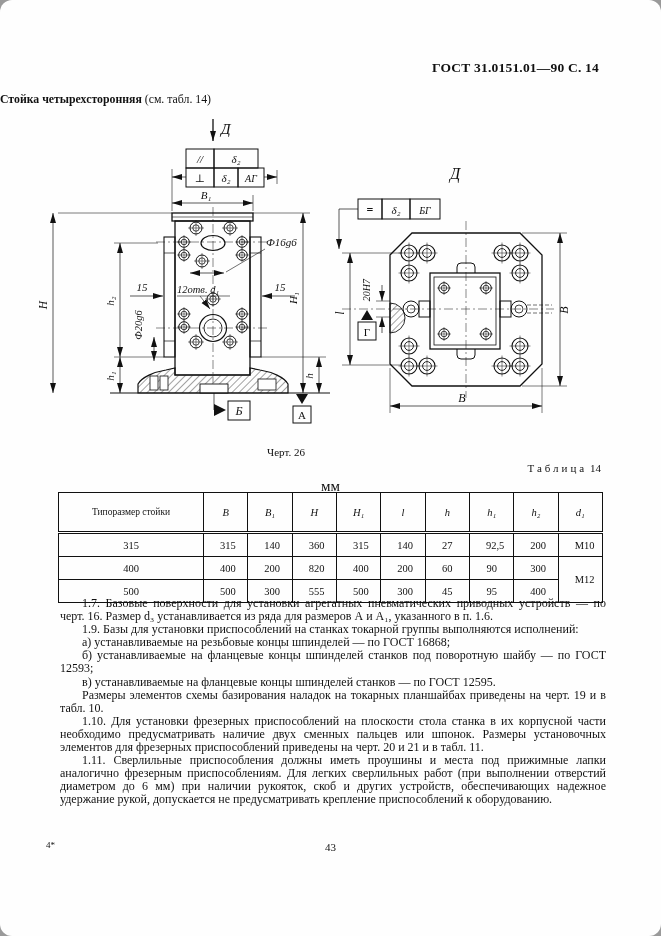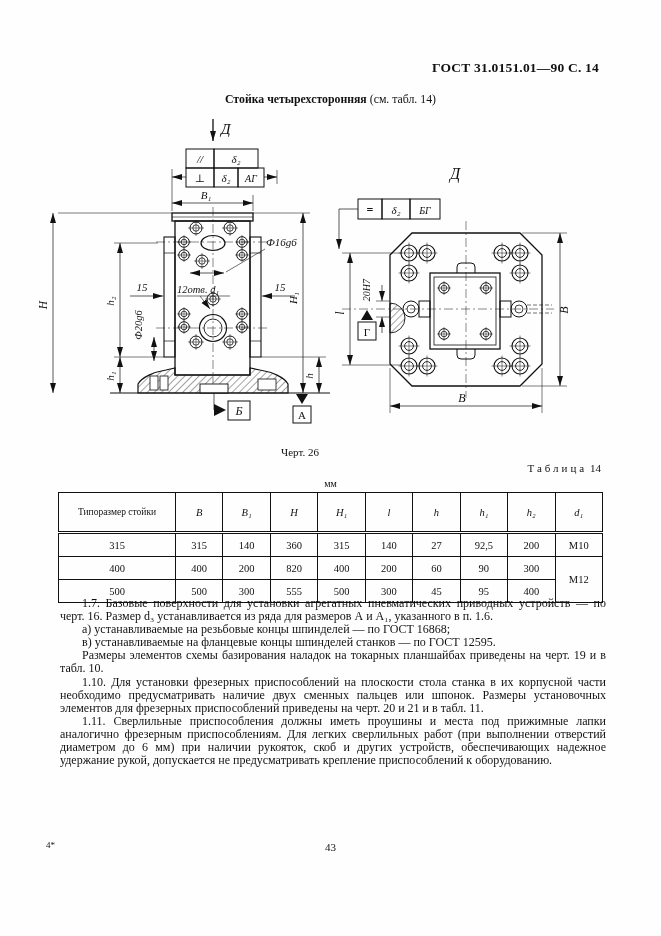--- a/index.html
+++ b/index.html
@@ -1,50 +1,51 @@
 <!DOCTYPE html>
 <html><head>
 <meta charset="utf-8">
 <style>
   html,body{margin:0;padding:0;background:#9a9a9a;}
   .page{
     position:relative;width:661px;height:936px;margin:0 auto;
     background:#fefefe;color:#111;
     font-family:"Liberation Serif","DejaVu Serif",serif;
     overflow:hidden;
+    border-radius:12px;
   }
   .gost-header{
     position:absolute;top:60px;right:62px;
     font-weight:bold;font-size:13.5px;letter-spacing:.2px;
   }
   .doc-title{
     position:absolute;top:92px;left:0;width:100%;
-    text-align:center;font-size:11.8px;
+    font-size:11.8px;
   }
   .doc-title .b{font-weight:bold;}
   .fig-caption{
-    position:absolute;top:446px;left:30px;width:540px;
+    position:absolute;top:446px;left:16px;width:540px;
     text-align:center;font-size:11px;
   }
   .table-caption{
     position:absolute;top:462px;right:60px;font-size:11px;
   }
   .table-caption .w{letter-spacing:3px;}
   .unit-label{
     position:absolute;top:478px;left:58px;width:545px;
-    text-align:center;font-size:10px;
+    text-align:center;font-size:15px;
   }
   .dim-table{
     position:absolute;top:492px;left:58px;width:545px;
     border-collapse:collapse;table-layout:fixed;
     font-size:10.5px;
   }
   .dim-table th,.dim-table td{
     border:1px solid #111;text-align:center;vertical-align:middle;
-    padding:1px 2px;height:20px;
+    padding:1px 16px;height:20px;
   }
   .dim-table th{
     font-weight:normal;height:36px;border-bottom:3px double #111;
   }
   .dim-table th.first{font-size:9.5px;width:112px;}
   .dim-table th.sym{font-style:italic;font-size:10.5px;}
   svg text{font-family:"Liberation Serif","DejaVu Serif",serif;fill:#111;}
   .drawing{position:absolute;top:113px;left:30px;}
   .text-block{
     position:absolute;top:597px;left:60px;width:546px;
@@ -340,21 +341,23 @@
         <td>300</td>
         <td>45</td>
         <td>95</td>
         <td>400</td>
       </tr>
     </tbody>
   </table>
 
   <div class="text-block">
     <p>1.7. Базовые поверхности для установки агрегатных пневматических приводных устройств — по черт. 16. Размер d₃ устанавливается из ряда для размеров А и А₁, указанного в п. 1.6.</p>
+    <p>1.9. Базы для установки приспособлений на станках токарной группы выполняются исполнений:</p>
     <p>а) устанавливаемые на резьбовые концы шпинделей — по ГОСТ 16868;</p>
+    <p>б) устанавливаемые на фланцевые концы шпинделей станков под поворотную шайбу — по ГОСТ 12593;</p>
     <p>в) устанавливаемые на фланцевые концы шпинделей станков — по ГОСТ 12595.</p>
     <p>Размеры элементов схемы базирования наладок на токарных планшайбах приведены на черт. 19 и в табл. 10.</p>
     <p>1.10. Для установки фрезерных приспособлений на плоскости стола станка в их корпусной части необходимо предусматривать наличие двух сменных пальцев или шпонок. Размеры установочных элементов для фрезерных приспособлений приведены на черт. 20 и 21 и в табл. 11.</p>
     <p>1.11. Сверлильные приспособления должны иметь проушины и места под прижимные лапки аналогично фрезерным приспособлениям. Для легких сверлильных работ (при выполнении отверстий диаметром до 6 мм) при наличии рукояток, скоб и других устройств, обеспечивающих надежное удержание рукой, допускается не предусматривать крепление приспособлений к оборудованию.</p>
   </div>
 
   <div class="footer-note">4*</div>
   <div class="page-number">43</div>
 
 </div>

